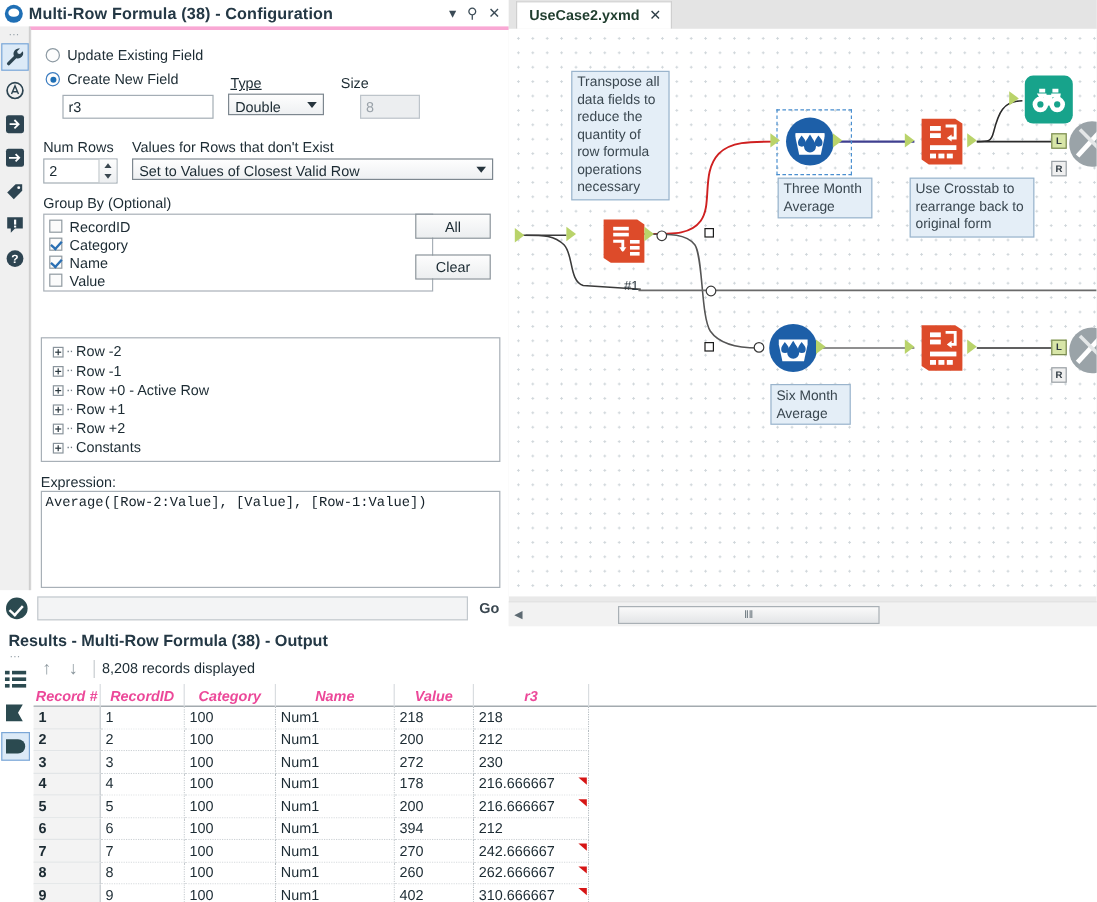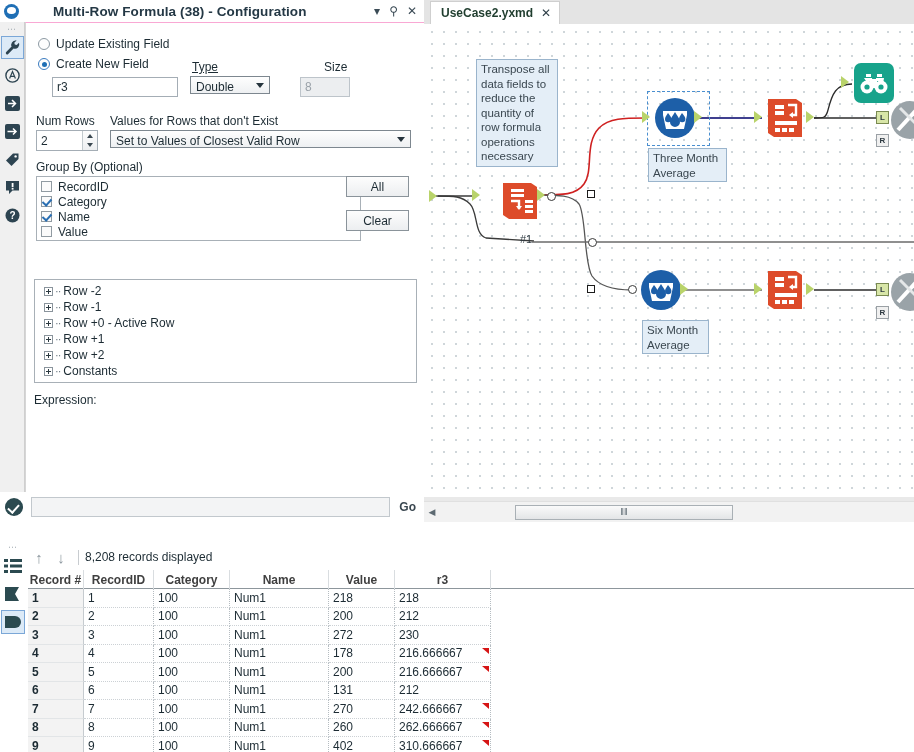--- a/index.html
+++ b/index.html
@@ -31,21 +31,21 @@
     position: relative;
     flex: none;
   }
   #config-titlebar .app-icon:after {
     content: ""; position: absolute; left: 3px; top: 3px;
     width: 9px; height: 7px; border-radius: 50% 50% 45% 45%;
     background: #ffffff;
   }
   #config-title {
     font-size: 13.5px; font-weight: bold; color: #243845;
-    white-space: nowrap; letter-spacing: 0.1px; margin-left: 29px;
+    white-space: nowrap; letter-spacing: 0.1px;
   }
   #config-titlebar .winbtns {
     margin-left: auto; display: flex; align-items: center; gap: 9px;
     padding-right: 7px; color: #3b4b56;
   }
   .winbtn { cursor: default; font-size: 12px; line-height: 1; }
 
   
   #tool-strip {
     position: absolute; left: 0; top: 22px; width: 25px; height: 470px;
@@ -58,21 +58,21 @@
     width: 23px; height: 23px; margin: 2px auto 5px auto;
     display: flex; align-items: center; justify-content: center;
     color: #2d4451;
   }
   .strip-btn.selected { border: 1px solid #7ba7d7; background: #dceaf7; }
   .strip-btn svg { display: block; }
 
   
   #config-body {
     position: absolute; left: 25px; top: 22px; width: 399px; height: 470px;
-    background: #ffffff; border-top: 1px solid #f9a8d4; border-left: 1px solid #d6d6d6;
+    background: #ffffff; border-top: 3px solid #f9a8d4; border-left: 1px solid #d6d6d6;
   }
   .radio-row { display: flex; align-items: center; margin: 0; height: 18px; }
   .radio {
     width: 12px; height: 12px; border-radius: 50%;
     border: 1px solid #8d9aa3; background: #fdfdfd;
     margin-right: 6px; position: relative; flex: none;
   }
   .radio.on { border-color: #3b7cc0; }
   .radio.on:after {
     content: ""; position: absolute; left: 2.5px; top: 2.5px;
@@ -265,23 +265,23 @@
     position: absolute; left: 28px; top: 24px; height: 22px; display: flex; align-items: center;
     gap: 0px;
   }
   .arrow-btn { width: 22px; text-align: center; color: #8d989f; font-size: 15px; line-height: 1; }
   .tb-sep { width: 1px; height: 15px; background: #c8ccd0; margin: 0 6px; }
   #rec-count { font-size: 12px; color: #1c2b33; }
 
   #grid { position: absolute; left: 28px; top: 48px; width: 886px; }
   .grid-head { display: flex; border-bottom: 1px solid #8d969c; height: 19px; }
   .grid-head .cell {
-    font-size: 12px; font-weight: bold; color: #404040;
+    font-size: 12px; font-weight: bold; color: #ec4899;
     display: flex; align-items: center; justify-content: center;
-    border-right: 1px solid #d9dde0; height: 19px;
+    border-right: 1px solid #d9dde0; height: 19px; font-style: italic;
   }
   .grid-row { display: flex; height: 18.5px; }
   .grid-row .cell {
     font-size: 12px; color: #1c2b33; display: flex; align-items: center;
     padding-left: 4px; height: 18.5px;
     border-right: 1px dotted #b5bcc1; border-bottom: 1px dotted #ccd1d5;
     position: relative; overflow: hidden; white-space: nowrap;
   }
   .grid-row .cell.rownum {
     font-weight: bold; background: #f3f3f3; border-right: 1px solid #c6cbcf;
@@ -369,21 +369,21 @@
         <span class="radio"></span>
         <span class="lbl">Update Existing Field</span>
       </div>
 
       <div class="radio-row" style="position:absolute;left:12px;top:32px;">
         <span class="radio on"></span>
         <span class="lbl">Create New  Field</span>
       </div>
 
       <div class="field-label" style="position:absolute;left:166px;top:37px;text-decoration:underline;">Type</div>
-      <div class="field-label" style="position:absolute;left:258px;top:37px;margin-left:40px;">Size</div>
+      <div class="field-label" style="position:absolute;left:258px;top:37px;">Size</div>
 
       <div class="textbox" style="position:absolute;left:26px;top:54px;width:126px;">r3</div>
 
       <div class="combo" style="position:absolute;left:164px;top:53px;width:80px;">
         <span>Double</span>
         <span class="arr"></span>
       </div>
 
       <div class="textbox disabled" style="position:absolute;left:274px;top:54px;width:50px;">8</div>
 
@@ -460,20 +460,21 @@
         </div>
         <div class="tree-row">
           <span class="expander"></span>
           <span class="tree-dots">··</span>
           <span class="tree-label">Constants</span>
         </div>
       </div>
 
       <div id="expr-label" style="left:8px;top:370px;">Expression:</div>
 
+      <div id="expr-box" style="position:absolute;left:8px;top:384px;width:383px;height:81px;">Average([Row-2:Value], [Value], [Row-1:Value])</div>
     </div>
 
     <div id="status-bar">
       <span class="ok-badge"></span>
       <span id="go-field"></span>
       <span id="go-btn">Go</span>
     </div>
   </div>
 
   <div id="canvas-wrap">
@@ -557,20 +558,21 @@
           <rect x="9" y="14" width="9" height="4" fill="#ffffff"></rect>
           <path d="M22 8 h8 v10 h-5" fill="none" stroke="#ffffff" stroke-width="2.4"></path>
           <path d="M27 15 l-4 3 l4 3" fill="#ffffff"></path>
           <rect x="9" y="24" width="22" height="4" fill="#ffffff"></rect>
           <rect x="9" y="31" width="5" height="4" fill="#ffffff"></rect>
           <rect x="16" y="31" width="5" height="4" fill="#ffffff"></rect>
           <rect x="23" y="31" width="5" height="4" fill="#ffffff"></rect>
         </svg>
         <span class="port port-out" style="left:48px;top:14px;"></span>
       </div>
+      <div class="ann" style="left:334px;top:124px;width:104px;height:50px;">Use Crosstab to rearrange back to original form</div>
 
       <div class="node" style="left:424px;top:38px;">
         <span class="port port-in" style="left:-7px;top:14px;"></span>
         <svg width="42" height="42" viewBox="0 0 42 42" style="position:absolute;left:5px;top:0;">
           <rect x="1" y="1" width="40" height="40" rx="7" fill="#17a38b"></rect>
           <path d="M13 12 h5 v3 h-5z" fill="#ffffff"></path>
           <path d="M24 12 h5 v3 h-5z" fill="#ffffff"></path>
           <path d="M11 16 h8 l1 6 h-3 v-3 h-4z" fill="#ffffff"></path>
           <circle cx="14" cy="25" r="6.5" fill="#ffffff"></circle>
           <circle cx="28" cy="25" r="6.5" fill="#ffffff"></circle>
@@ -631,20 +633,21 @@
       </div>
     </div>
 
     <div id="hscroll">
       <span class="lt">◀</span>
       <span class="thumb" style="margin-left:75px;width:218px;">‖‖</span>
     </div>
   </div>
 
   <div id="results">
+    <div id="results-title">Results - Multi-Row Formula (38) - Output</div>
 
     <div id="results-strip">
       <div class="grip" style="text-align:center;color:#9aa4ab;font-size:9px;height:8px;line-height:6px;letter-spacing:1px;">⋯</div>
       <div class="rstrip-btn">
         <svg width="18" height="18" viewBox="0 0 18 18">
           <rect x="0" y="2" width="4" height="3" fill="#2b4a50"></rect>
           <rect x="6" y="2" width="12" height="3" fill="#2b4a50"></rect>
           <rect x="0" y="7.5" width="4" height="3" fill="#2b4a50"></rect>
           <rect x="6" y="7.5" width="12" height="3" fill="#2b4a50"></rect>
           <rect x="0" y="13" width="4" height="3" fill="#2b4a50"></rect>
@@ -718,21 +721,21 @@
             <span class="cell" style="width: 76px;">100</span>
             <span class="cell" style="width: 99px;">Num1</span>
             <span class="cell" style="width: 66px;">200</span>
             <span class="cell" style="width: 96px;">216.666667<i class="trunc-flag"></i></span>
           </div>
           <div class="grid-row">
             <span class="cell rownum" style="width: 56px;">6</span>
             <span class="cell" style="width: 70px;">6</span>
             <span class="cell" style="width: 76px;">100</span>
             <span class="cell" style="width: 99px;">Num1</span>
-            <span class="cell" style="width: 66px;">131</span>
+            <span class="cell" style="width: 66px;">394</span>
             <span class="cell" style="width: 96px;">212</span>
           </div>
           <div class="grid-row">
             <span class="cell rownum" style="width: 56px;">7</span>
             <span class="cell" style="width: 70px;">7</span>
             <span class="cell" style="width: 76px;">100</span>
             <span class="cell" style="width: 99px;">Num1</span>
             <span class="cell" style="width: 66px;">270</span>
             <span class="cell" style="width: 96px;">242.666667<i class="trunc-flag"></i></span>
           </div>

